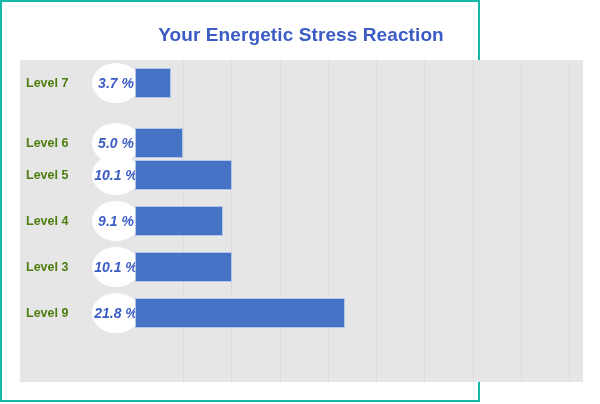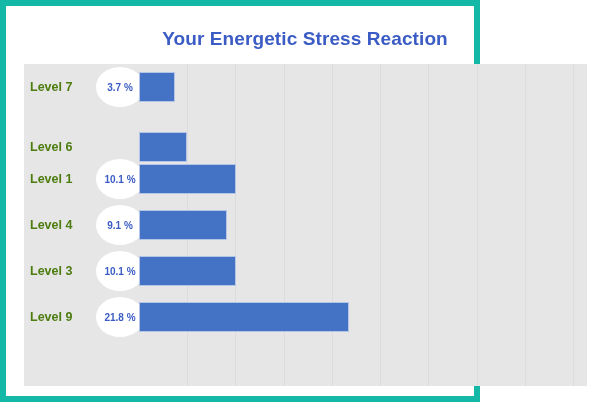--- a/index.html
+++ b/index.html
@@ -11,21 +11,21 @@
     width: 600px;
     height: 404px;
     font-family: "Liberation Sans", sans-serif;
     overflow: hidden;
   }
   .frame {
     position: absolute;
     left: 0; top: 0;
     width: 480px;
     height: 402px;
-    border: 6px solid #14b8a6;
+    border: 2px solid #14b8a6;
     background: #ffffff;
     box-sizing: border-box;
   }
   .chart-title {
     position: absolute;
     left: 0;
     top: 22px;
     width: 598px;
     text-align: center;
     font-size: 19px;
@@ -83,24 +83,25 @@
     left: 72px;
     width: 48px;
     height: 40px;
     border-radius: 50%;
     background: #FFFFFF;
     display: flex;
     align-items: center;
     justify-content: center;
   }
   .pct-text {
-    font-size: 10px;
+    font-size: 14px;
     font-weight: bold;
     color: #3B5CC4;
     white-space: nowrap;
+    font-style: italic;
   }
   .bar {
     position: absolute;
     left: 115px;
     height: 30px;
     background: #4472C4;
     border: 1px solid #B5C5E8;
     box-sizing: border-box;
   }
 </style>
@@ -126,24 +127,27 @@
     <div class="rows">
         <div class="row" style="top: 0px; height: 46px;">
           <div class="row-label">Level 7</div>
           <div class="pct-bubble">
             <span class="pct-text">3.7 %</span>
           </div>
           <div class="bar" style="width: 35.6844px;"></div>
         </div>
         <div class="row" style="top: 60px; height: 46px; padding-left: 44px;">
           <div class="row-label">Level 6</div>
+          <div class="pct-bubble">
+            <span class="pct-text">5.0 %</span>
+          </div>
           <div class="bar" style="width: 48.2222px;"></div>
         </div>
         <div class="row" style="top: 92px; height: 46px;">
-          <div class="row-label">Level 1</div>
+          <div class="row-label">Level 5</div>
           <div class="pct-bubble">
             <span class="pct-text">10.1 %</span>
           </div>
           <div class="bar" style="width: 97.4089px;"></div>
         </div>
         <div class="row" style="top: 138px; height: 46px;">
           <div class="row-label">Level 4</div>
           <div class="pct-bubble">
             <span class="pct-text">9.1 %</span>
           </div>

